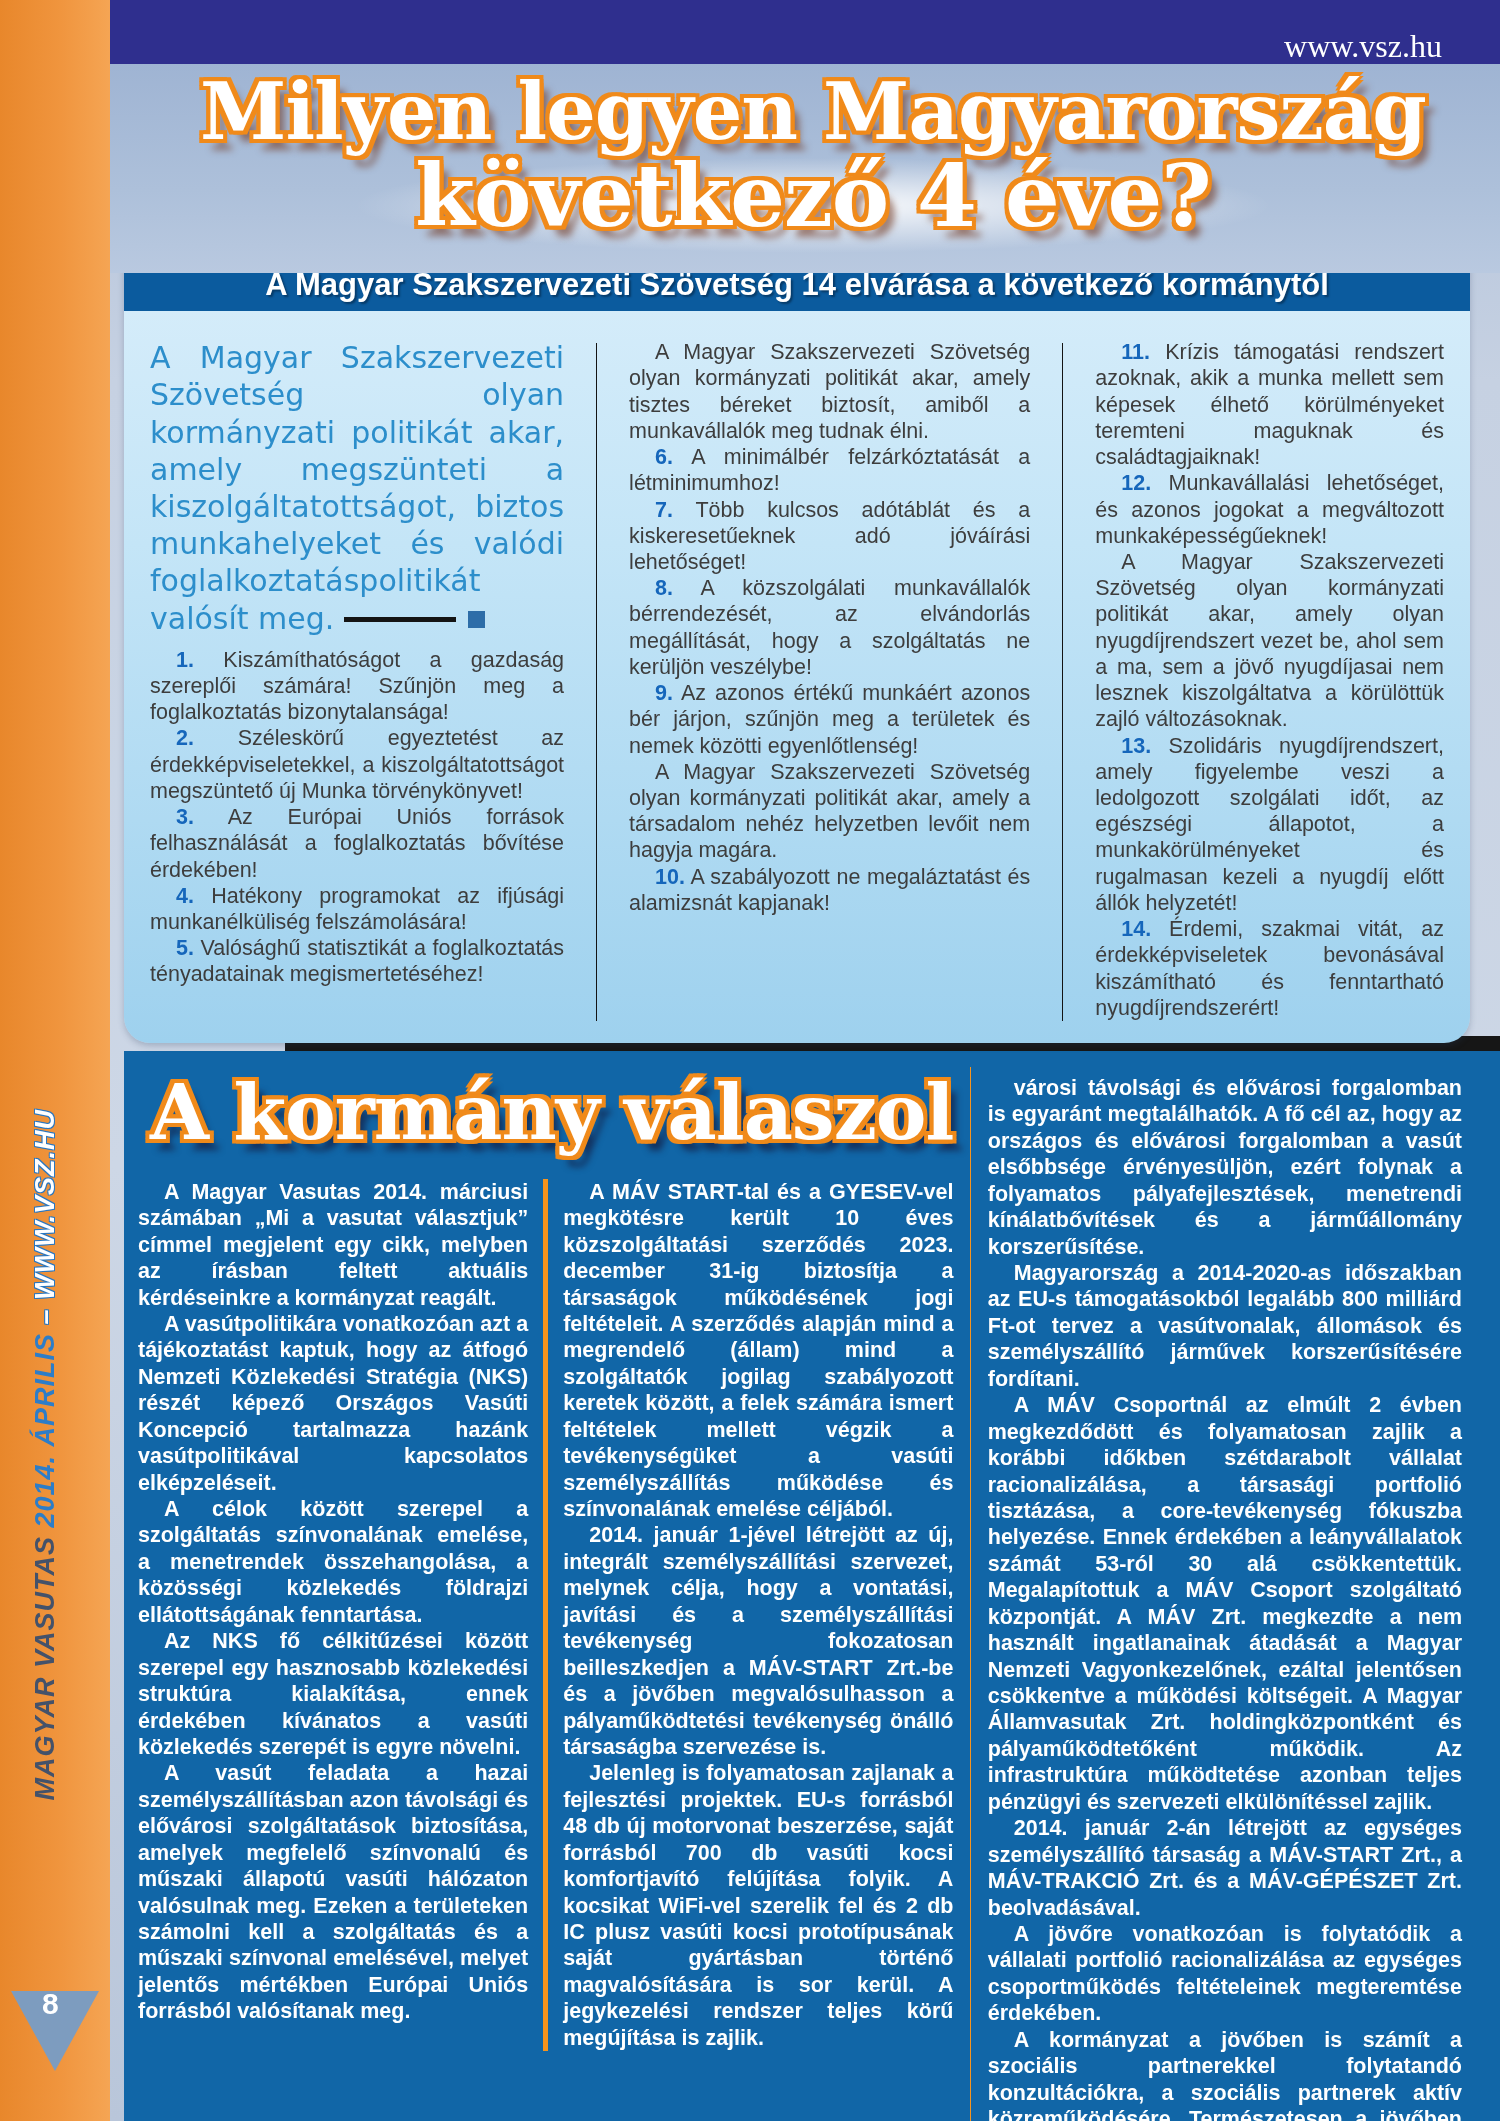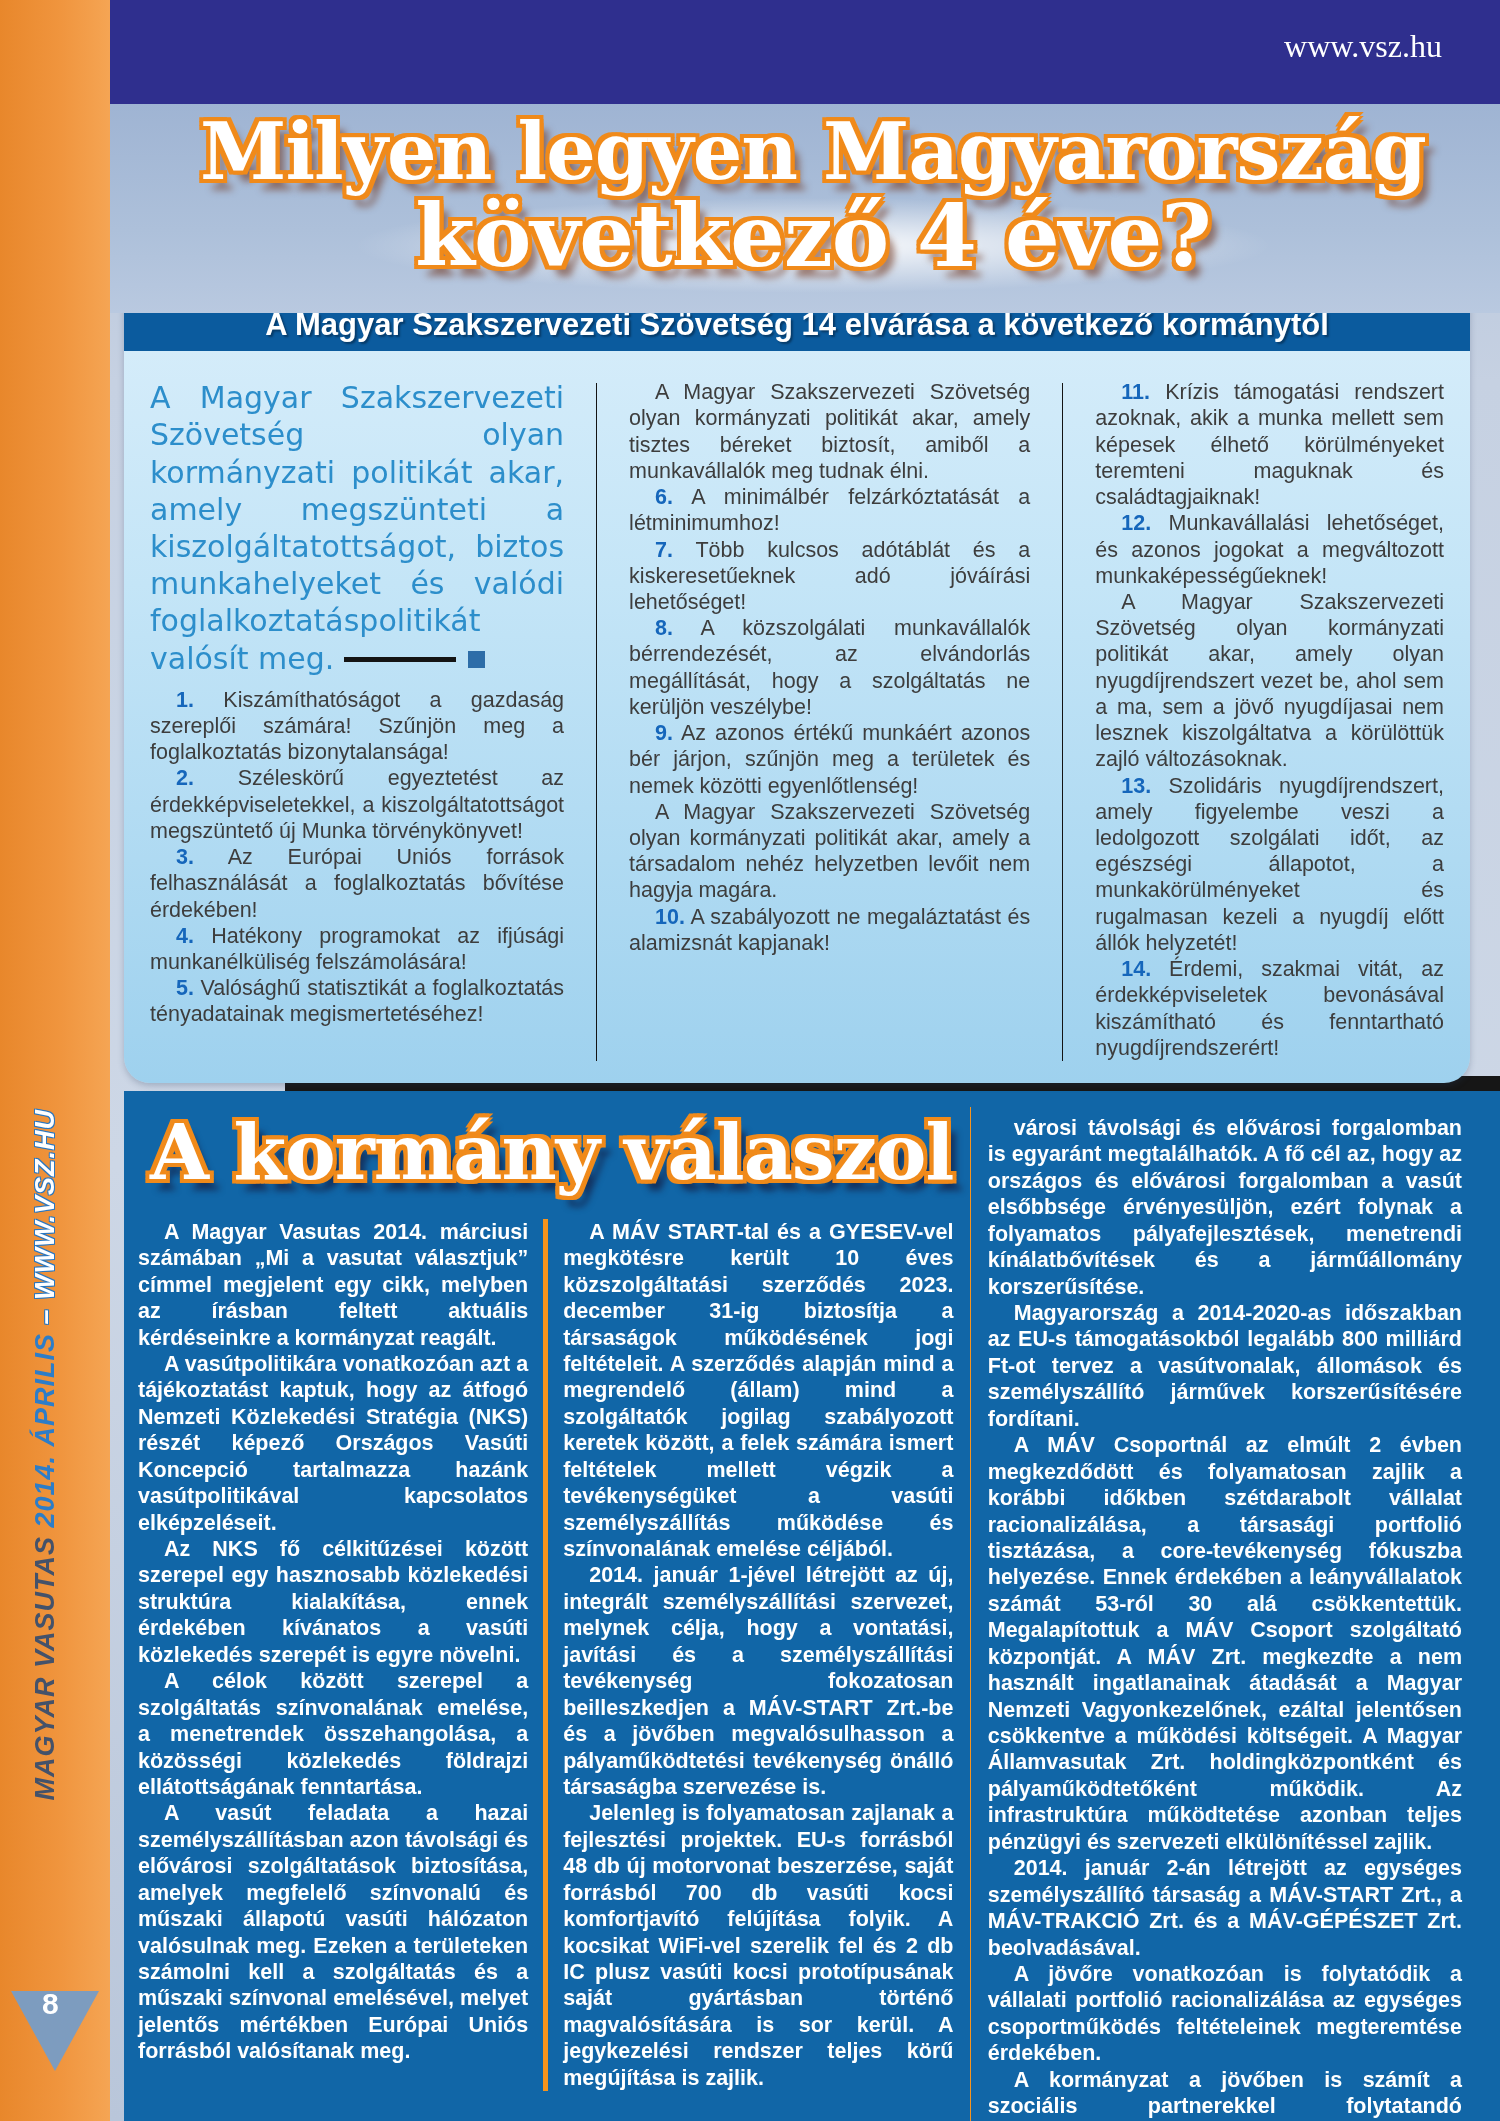--- a/index.html
+++ b/index.html
@@ -32,21 +32,21 @@
     border-top:80px solid #7d9cbf;
   }
   .page-num {
     position:absolute; left:42px; bottom:100px;
     color:#ffffff; font-weight:bold; font-size:30px;
   }
 
   
   .content { position:absolute; left:110px; top:0; width:1390px; }
 
-  .masthead { height:104px; background:#2f2f8e; position:relative; }
+  .masthead { height:64px; background:#2f2f8e; position:relative; }
   .site-url {
     position:absolute; right:58px; top:28px;
     color:#ffffff; font-family:"Liberation Serif", serif; font-size:32px;
   }
 
   .title-zone {
     background:linear-gradient(180deg,#9fb4d3 0%,#adc0da 60%,#b9c9e0 100%);
     text-align:center; padding:8px 0 34px 16px;
     position:relative; z-index:3;
   }
@@ -205,22 +205,22 @@
   <section class="answer-section">
     <div class="answer-topbar"></div>
     <div class="answer-grid">
 
       <div class="answer-left">
         <h2 class="answer-title">A kormány válaszol</h2>
         <div class="answer-two">
           <div class="acol">
             <p class="yellow-lead">A Magyar Vasutas 2014. márciusi számában „Mi a vasutat választjuk” címmel megjelent egy cikk, melyben az írásban feltett aktuális kérdéseinkre a kormányzat reagált.</p>
             <p>A vasútpolitikára vonatkozóan azt a tájékoztatást kaptuk, hogy az átfogó Nemzeti Közlekedési Stratégia (NKS) részét képező Országos Vasúti Koncepció tartalmazza hazánk vasútpolitikával kapcsolatos elképzeléseit.</p>
+            <p>A célok között szerepel a szolgáltatás színvonalának emelése, a menetrendek összehangolása, a közösségi közlekedés földrajzi ellátottságának fenntartása.</p>
             <p>Az NKS fő célkitűzései között szerepel egy hasznosabb közlekedési struktúra kialakítása, ennek érdekében kívánatos a vasúti közlekedés szerepét is egyre növelni.</p>
-            <p>A célok között szerepel a szolgáltatás színvonalának emelése, a menetrendek összehangolása, a közösségi közlekedés földrajzi ellátottságának fenntartása.</p>
             <p>A vasút feladata a hazai személyszállításban azon távolsági és elővárosi szolgáltatások biztosítása, amelyek megfelelő színvonalú és műszaki állapotú vasúti hálózaton valósulnak meg. Ezeken a területeken számolni kell a szolgáltatás és a műszaki színvonal emelésével, melyet jelentős mértékben Európai Uniós forrásból valósítanak meg.</p>
 
           </div>
           <div class="odiv-inner"></div>
           <div class="acol">
             <p>A MÁV START-tal és a GYESEV-vel megkötésre került 10 éves közszolgáltatási szerződés 2023. december 31-ig biztosítja a társaságok működésének jogi feltételeit. A szerződés alapján mind a megrendelő (állam) mind a szolgáltatók jogilag szabályozott keretek között, a felek számára ismert feltételek mellett végzik a tevékenységüket a vasúti személyszállítás működése és színvonalának emelése céljából.</p>
             <p>2014. január 1-jével létrejött az új, integrált személyszállítási szervezet, melynek célja, hogy a vontatási, javítási és a személyszállítási tevékenység fokozatosan beilleszkedjen a MÁV-START Zrt.-be és a jövőben megvalósulhasson a pályaműködtetési tevékenység önálló társaságba szervezése is.</p>
             <p>Jelenleg is folyamatosan zajlanak a fejlesztési projektek. EU-s forrásból 48 db új motorvonat beszerzése, saját forrásból 700 db vasúti kocsi komfortjavító felújítása folyik. A kocsikat WiFi-vel szerelik fel és 2 db IC plusz vasúti kocsi prototípusának saját gyártásban történő magvalósítására is sor kerül. A jegykezelési rendszer teljes körű megújítása is zajlik.</p>
 
           </div>

